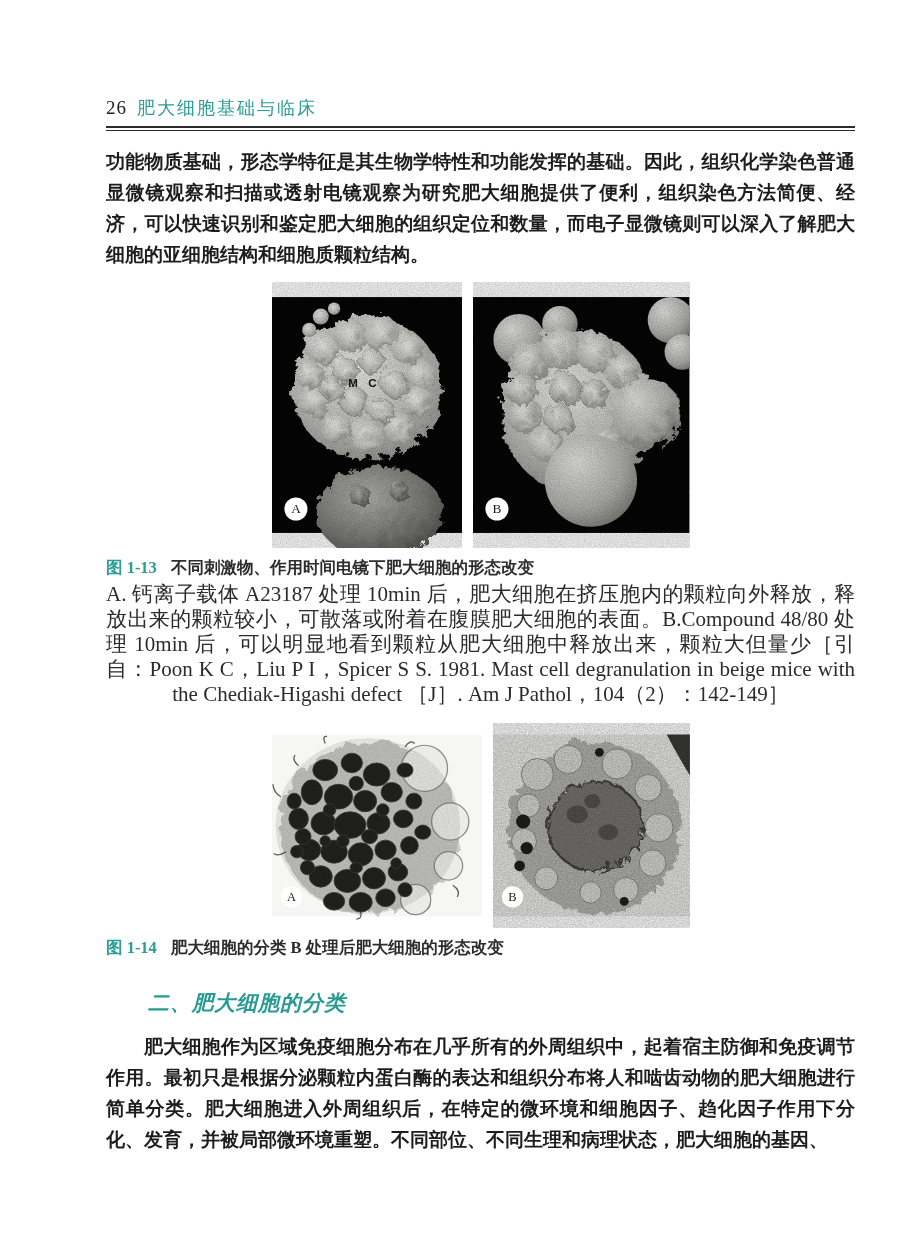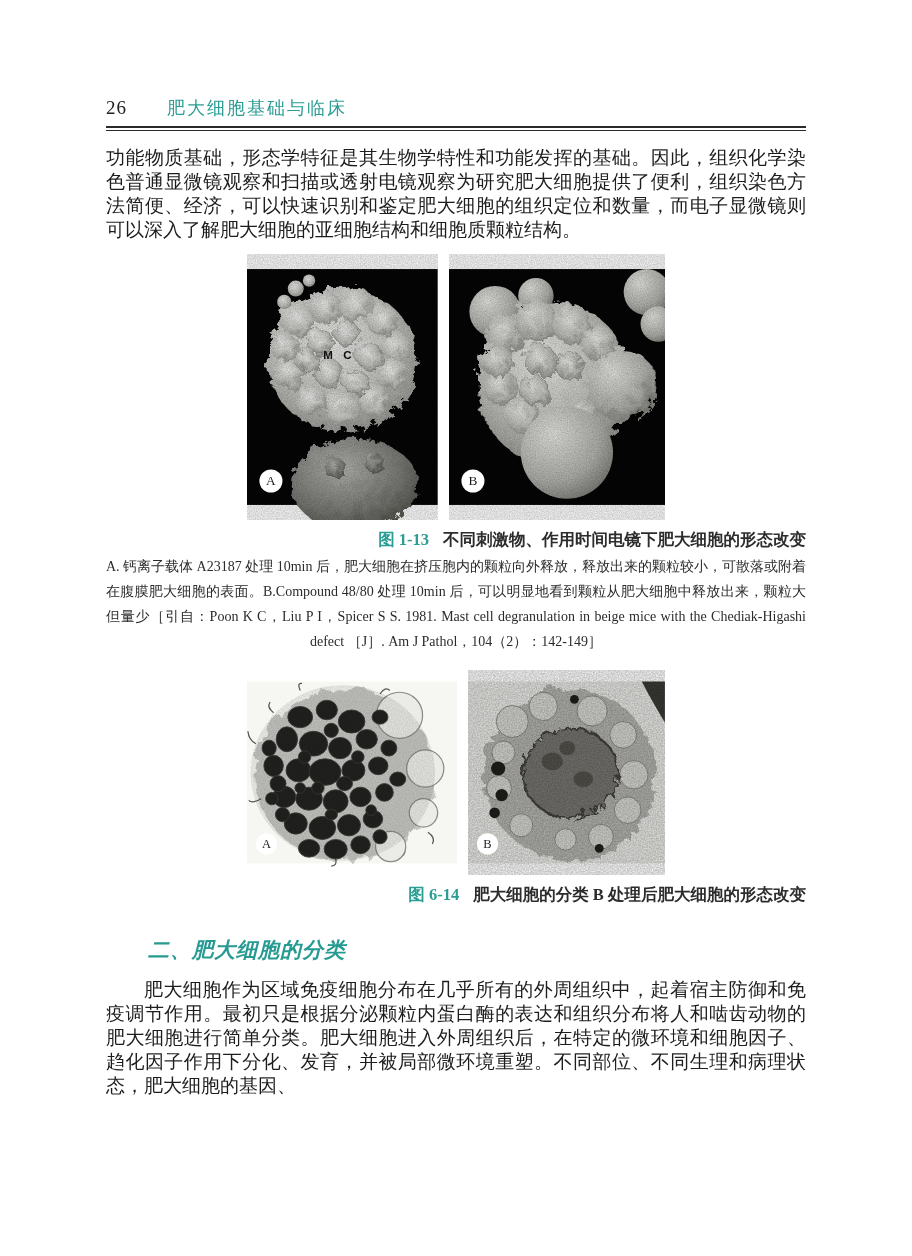--- a/index.html
+++ b/index.html
@@ -1,31 +1,31 @@
 <!DOCTYPE html>
 <html lang="zh"><head>
 <meta charset="utf-8">
 <style>
   html,body{margin:0;padding:0;background:#ffffff;}
   body{width:912px;height:1256px;overflow:hidden;font-family:"Liberation Serif","DejaVu Serif",serif;color:#1c1c1c;}
-  .page{position:relative;width:912px;height:1256px;box-sizing:border-box;padding:96px 106px 0 106px;}
+  .page{position:relative;width:912px;height:1256px;box-sizing:border-box;padding:96px 57px 0 106px;}
   
   .header{display:flex;align-items:baseline;}
   .page-num{font-size:19px;letter-spacing:1px;color:#222;}
-  .book-title{margin-left:40px;font-size:18px;font-family:Liberation Serif, serif;color:#2a9d94;letter-spacing:2px;}
+  .book-title{margin-left:10px;font-size:18px;font-family:Liberation Serif, serif;color:#2a9d94;letter-spacing:2px;}
   .header-rule{margin-top:6px;height:2px;border-top:2px solid #2b2b2b;border-bottom:1px solid #2b2b2b;}
   
-  .bodytext{margin:15px 0 0 0;font-size:19px;line-height:24px;text-align:justify;color:#1d1d1d;}
+  .bodytext{margin:15px 0 0 0;font-size:19px;line-height:31px;text-align:justify;color:#1d1d1d;font-weight:bold;}
   .indent{text-indent:2em;}
   
   .fig{width:418px;margin:12px auto 0 auto;display:flex;gap:11px;}
   .fig svg{display:block;}
-  .fig-title{margin-top:9px;text-align:right;font-size:16.5px;font-weight:bold;color:#2c2c2c;}
+  .fig-title{margin-top:9px;text-align:left;font-size:16.5px;font-weight:bold;color:#2c2c2c;}
   .fig-label{color:#2a9d94;margin-right:14px;}
-  .fig-caption{margin-top:3px;font-size:14px;line-height:25px;text-align:justify;text-align-last:center;color:#2b2b2b;}
+  .fig-caption{margin-top:3px;font-size:21px;line-height:25px;text-align:justify;text-align-last:center;color:#2b2b2b;}
   
   .section-heading{margin:30px 0 0 0;text-indent:42px;font-family:"Liberation Sans","DejaVu Sans",sans-serif;font-size:21px;font-weight:bold;color:#279b92;letter-spacing:1px;font-style:italic;}
   .p2{margin-top:14px;}
 </style>
 </head>
 <body>
 
 <div class="page">
 
   <div class="header">
@@ -281,20 +281,20 @@
       </g>
       <path d="M196,0 L222,0 L222,46 Q205,18 196,0 Z" fill="#3a3a36"></path>
       <rect width="222" height="205" filter="url(#n14b)" opacity="0.55"></rect>
       <g>
         <circle cx="22" cy="183" r="12" fill="#ffffff"></circle>
         <text x="22" y="188" text-anchor="middle" font-size="14" fill="#1a1a1a" font-family="Liberation Serif, serif">B</text>
       </g>
     </svg>
   </div>
   <div class="fig-title">
-    <span class="fig-label">图 6-14</span><span>肥大细胞的分类 B 处理后肥大细胞的形态改变</span>
+    <span class="fig-label">图 1-14</span><span>肥大细胞的分类 B 处理后肥大细胞的形态改变</span>
   </div>
 
   <h2 class="section-heading">二、肥大细胞的分类</h2>
 
   <p class="bodytext indent p2">肥大细胞作为区域免疫细胞分布在几乎所有的外周组织中，起着宿主防御和免疫调节作用。最初只是根据分泌颗粒内蛋白酶的表达和组织分布将人和啮齿动物的肥大细胞进行简单分类。肥大细胞进入外周组织后，在特定的微环境和细胞因子、趋化因子作用下分化、发育，并被局部微环境重塑。不同部位、不同生理和病理状态，肥大细胞的基因、</p>
 
 </div>
 
 </body></html>

